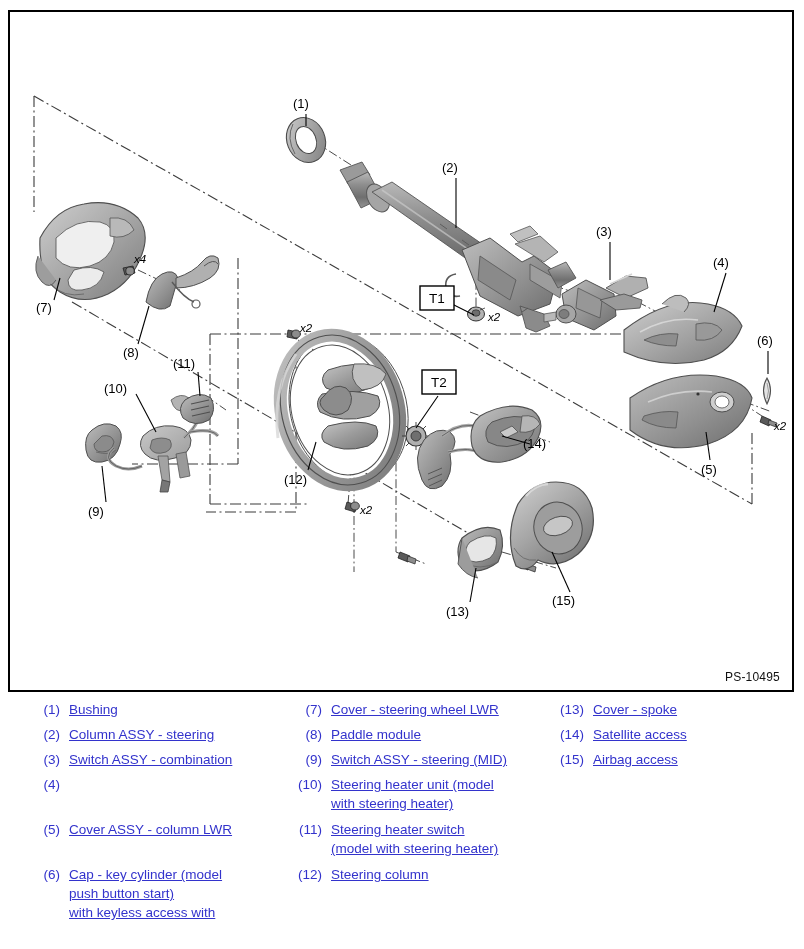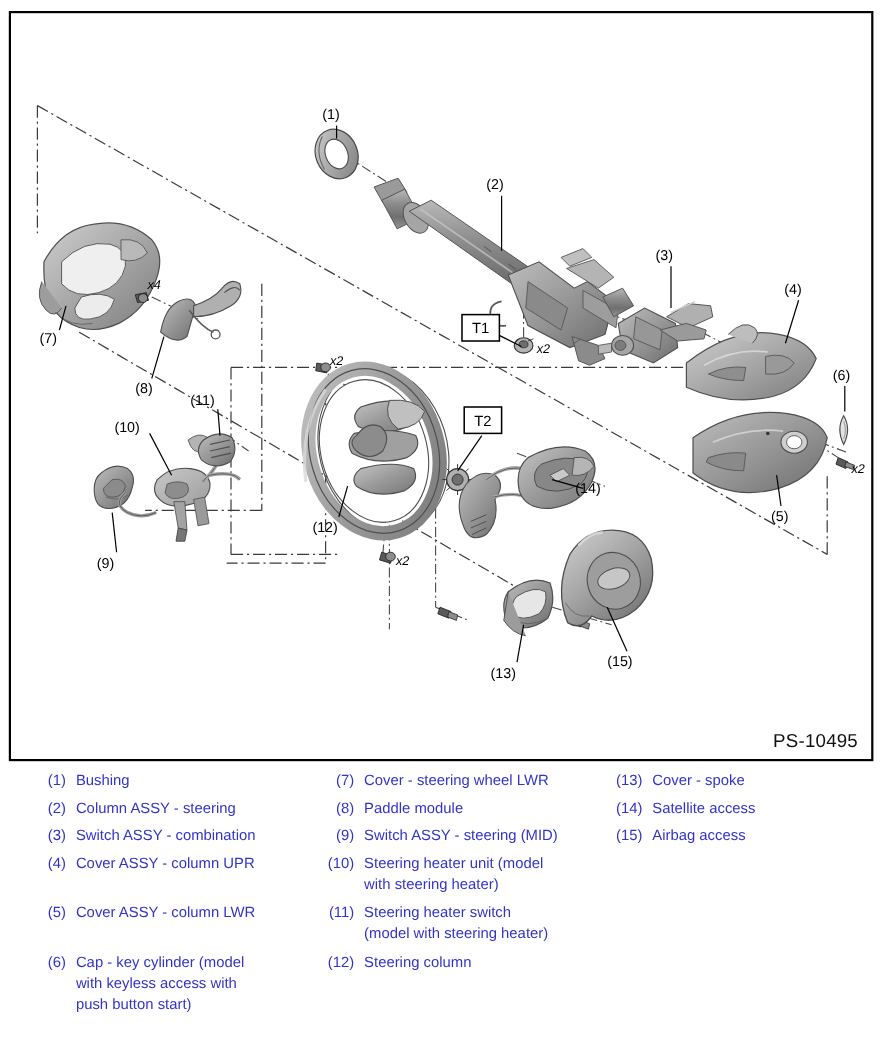--- a/index.html
+++ b/index.html
@@ -36,21 +36,21 @@
     left: 0;
     top: 0;
     width: 786px;
     height: 682px;
     display: block;
   }
   #drawing-id {
     position: absolute;
     right: 12px;
     bottom: 6px;
-    font-size: 17px;
+    font-size: 12px;
     color: #111111;
     letter-spacing: 0.2px;
     font-family: "Liberation Sans", sans-serif;
     white-space: nowrap;
   }
 
   
   #legend {
     position: absolute;
     left: 8px;
@@ -78,20 +78,21 @@
     color: #3333cc;
     font-size: 13.5px;
     line-height: 19px;
     white-space: nowrap;
   }
   .legend-label {
     flex: 1 1 auto;
     color: #3333cc;
     font-size: 13.5px;
     line-height: 19px;
+    text-decoration: underline;
   }
   .legend-label .cont {
     display: block;
   }
 
   
   .cal { font-family: "Liberation Sans", sans-serif; font-size: 13px; fill: #000; }
   .xq  { font-family: "Liberation Sans", sans-serif; font-size: 11.5px; font-style: italic; fill: #000; }
   .tq  { font-family: "Liberation Sans", sans-serif; font-size: 13.5px; fill: #000; }
 </style>
@@ -452,32 +453,31 @@
       <div class="legend-item">
         <div class="legend-num">(2)</div>
         <div class="legend-label">Column ASSY - steering</div>
       </div>
       <div class="legend-item">
         <div class="legend-num">(3)</div>
         <div class="legend-label">Switch ASSY - combination</div>
       </div>
       <div class="legend-item">
         <div class="legend-num">(4)</div>
-        <div class="legend-label">Cover ASSY - column UPR</div>
       </div>
       <div class="legend-item" style="margin-top:26px">
         <div class="legend-num">(5)</div>
         <div class="legend-label">Cover ASSY - column LWR</div>
       </div>
       <div class="legend-item" style="margin-top:26px">
         <div class="legend-num">(6)</div>
         <div class="legend-label">
           <span>Cap - key cylinder (model</span>
+          <span class="cont">push button start)</span>
           <span class="cont">with keyless access with</span>
-          <span class="cont">push button start)</span>
         </div>
       </div>
     </div>
 
     <div class="legend-col" id="legend-col-2">
       <div class="legend-item">
         <div class="legend-num">(7)</div>
         <div class="legend-label">Cover - steering wheel LWR</div>
       </div>
       <div class="legend-item">

